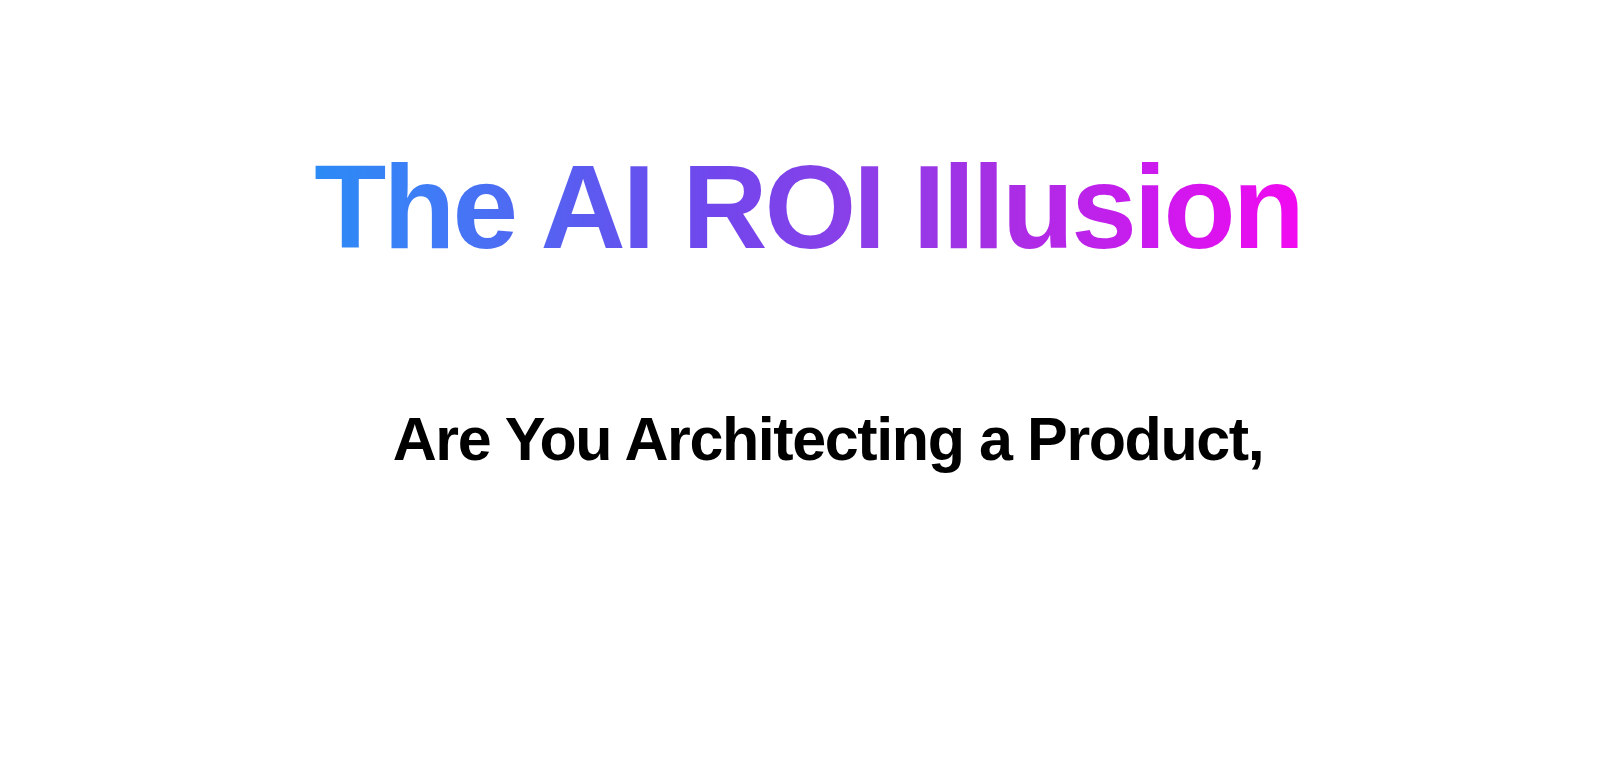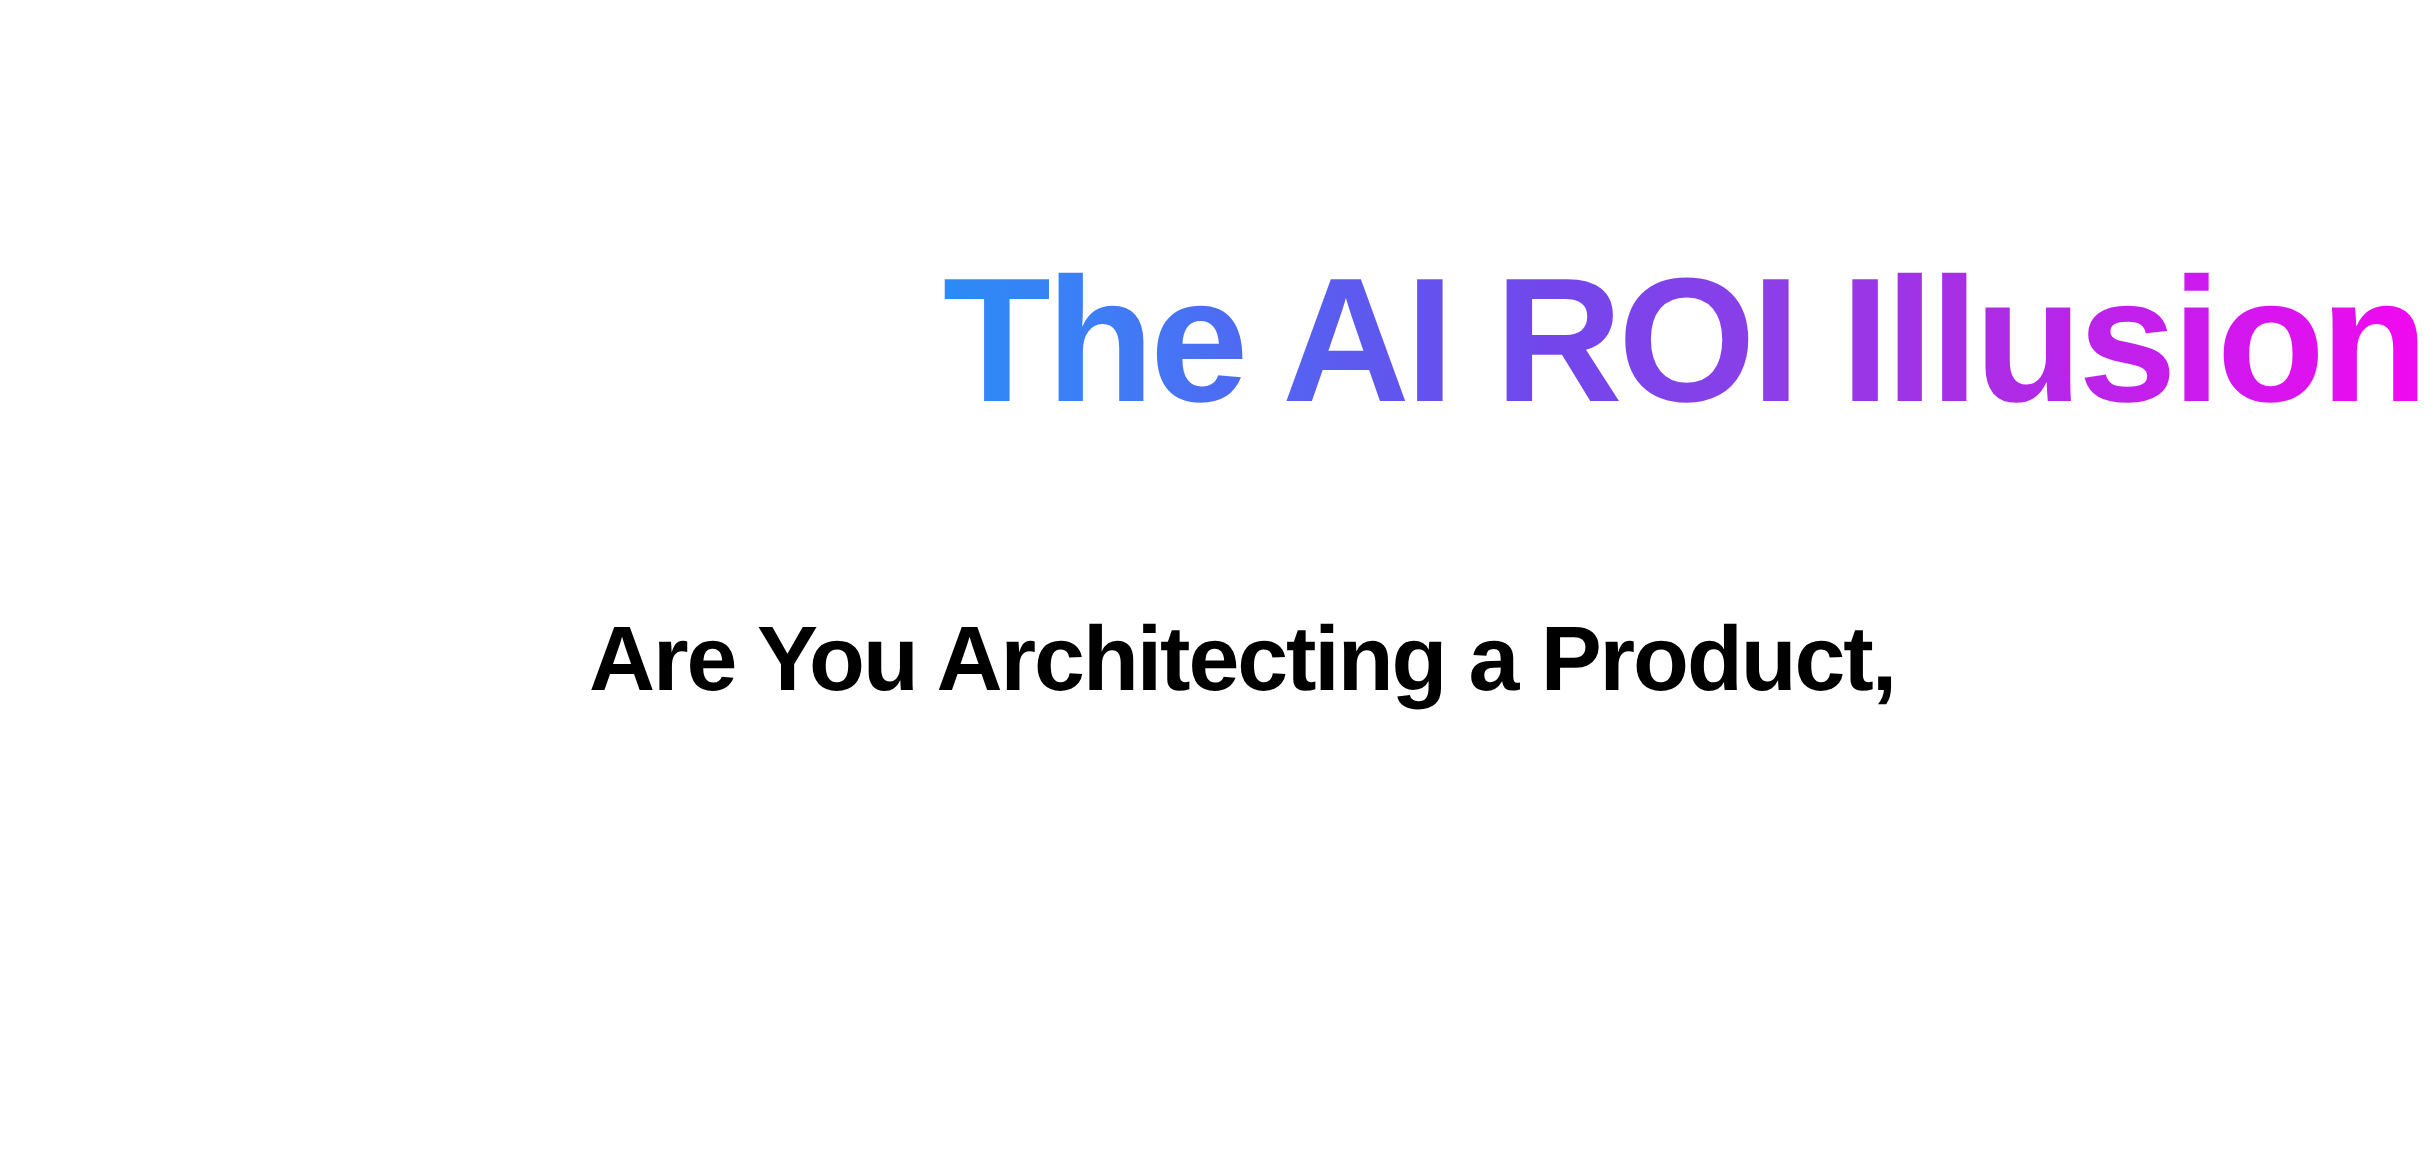--- a/index.html
+++ b/index.html
@@ -23,24 +23,24 @@
     background: #ffffff;
     box-sizing: border-box;
     display: flex;
     flex-direction: column;
     align-items: center;
   }
 
   
   .title-block {
     position: absolute;
-    top: 168px;
+    top: 148px;
     left: 0;
     width: 1616px;
-    text-align: right;
+    text-align: center;
   }
 
   .headline {
     display: inline-block;
     margin: 0;
     font-family: "Liberation Sans", "DejaVu Sans", sans-serif;
     font-size: 118px;
     font-weight: 700;
     line-height: 1.0;
     letter-spacing: -3.0px;

